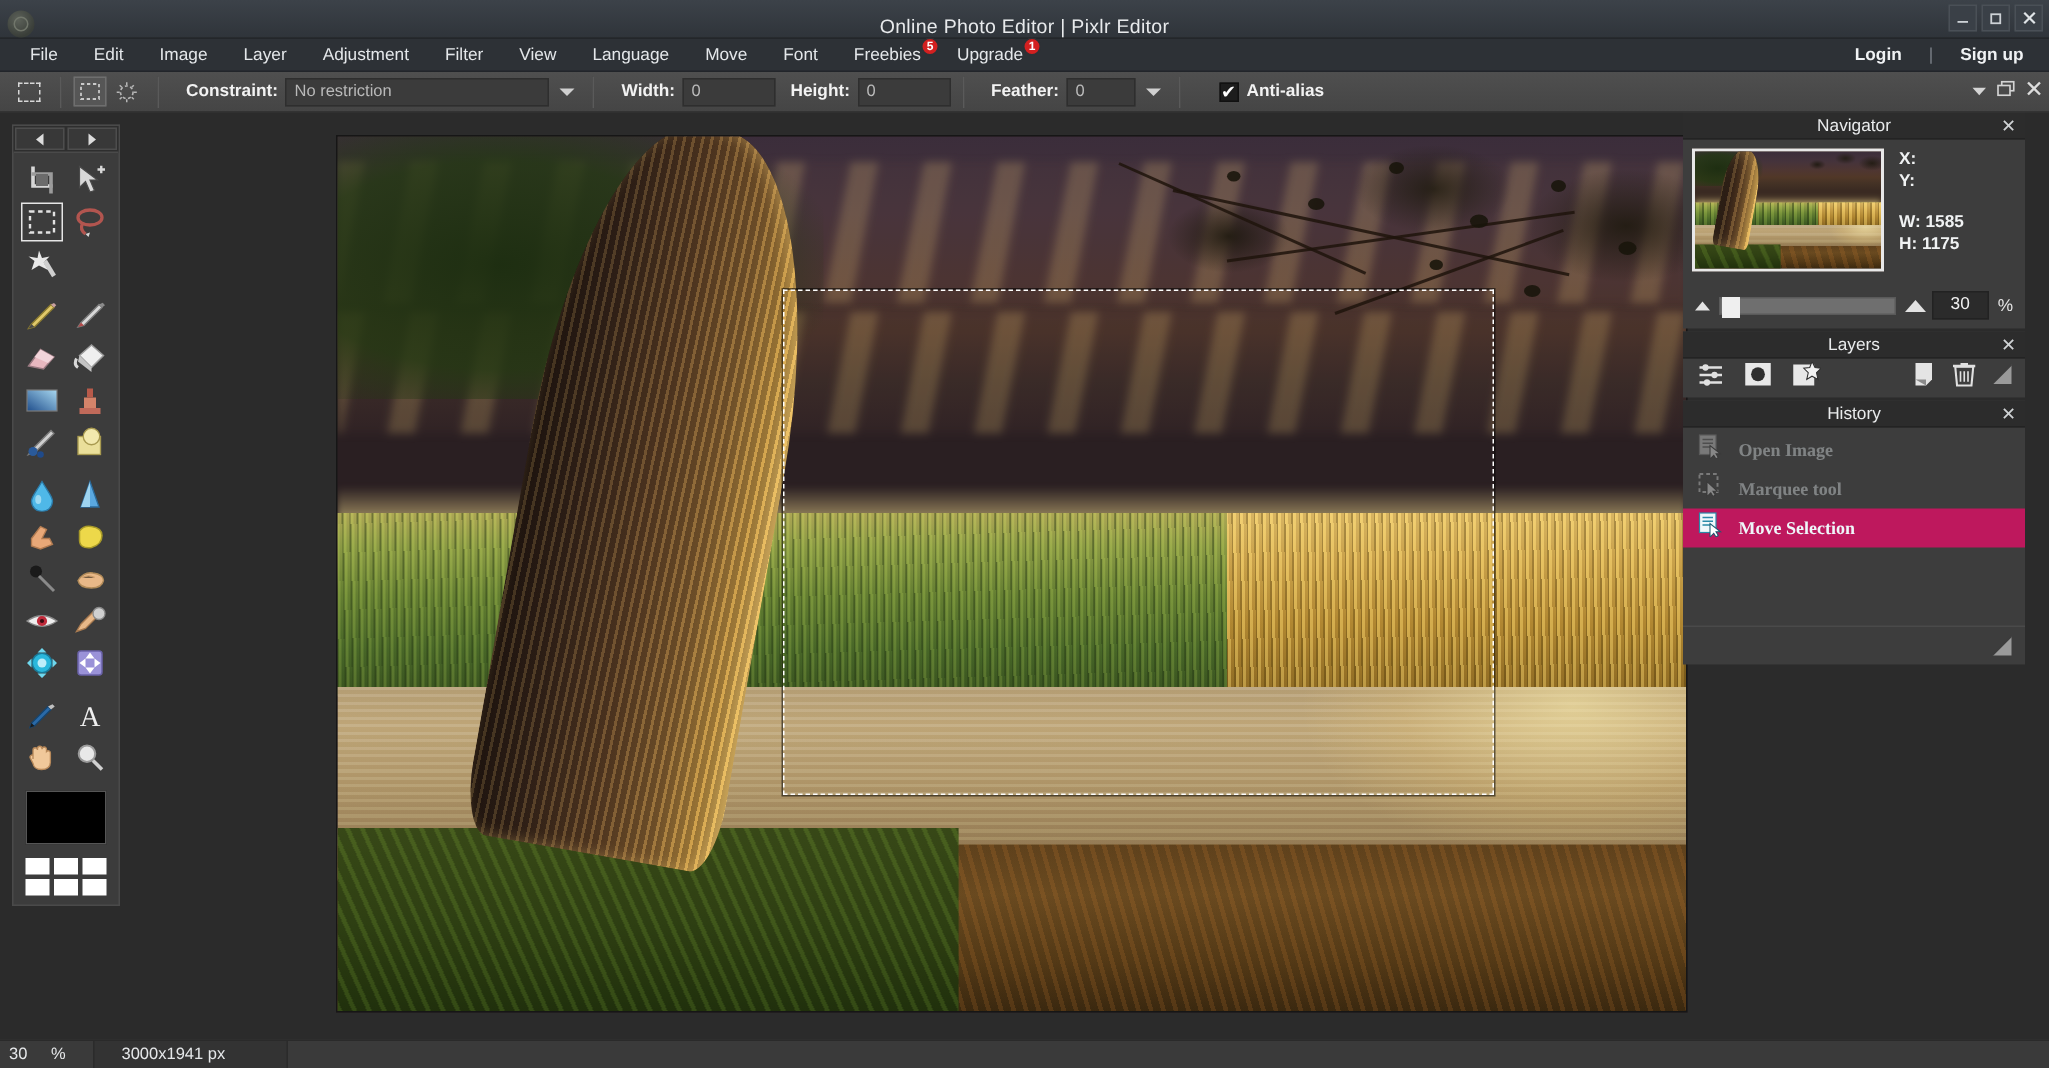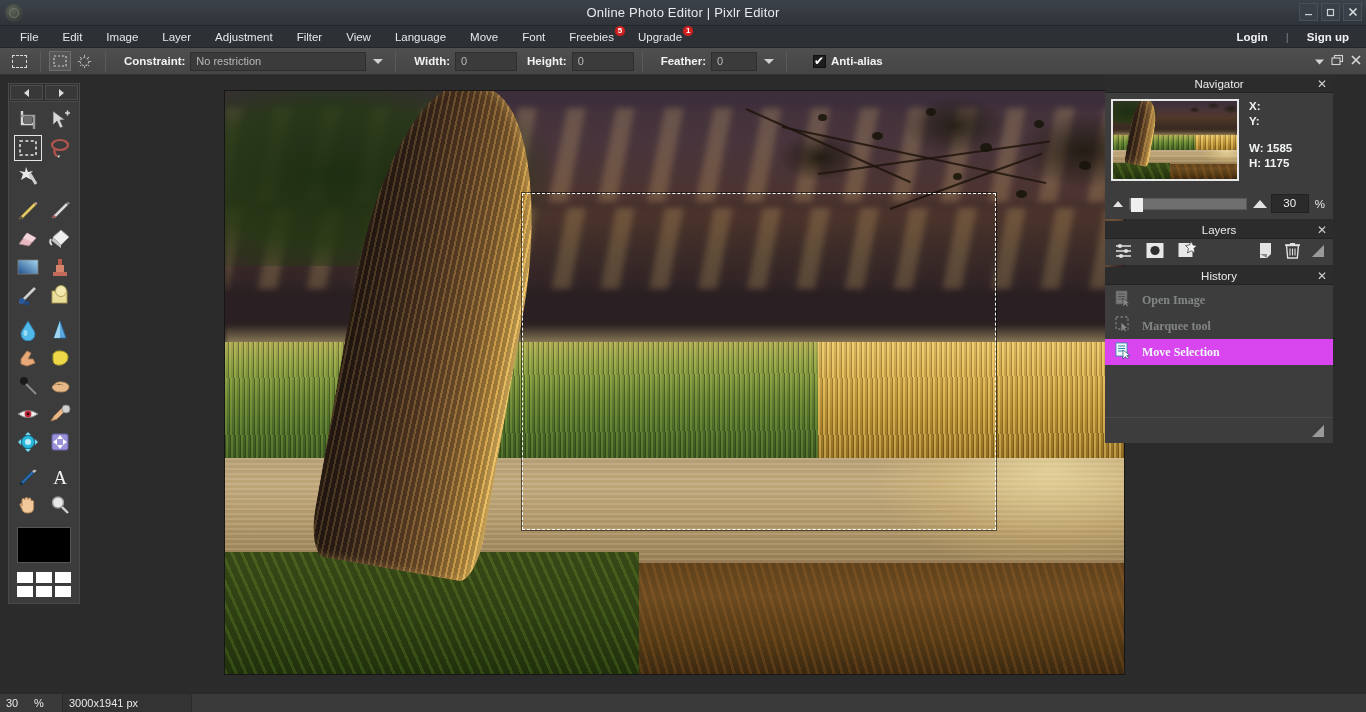--- a/index.html
+++ b/index.html
@@ -9,21 +9,21 @@
     font-family: "Liberation Sans", sans-serif;
     overflow: hidden;
     -webkit-font-smoothing: antialiased;
   }
 
   
   .titlebar {
     height: 26px; width: 100%;
     background: linear-gradient(#3c4249, #2f343a);
     border-bottom: 1px solid #23262a;
-    display: flex; align-items: center;
+    display: flex; align-items: flex-end;
     position: relative;
   }
   .app-icon {
     width: 18px; height: 18px; margin-left: 5px;
     border-radius: 50%;
     background: radial-gradient(circle at 40% 35%, #6a6f62, #3d4138 70%);
     opacity: .75;
     position: relative;
   }
   .app-icon::after {
@@ -314,21 +314,21 @@
     position: absolute;
     left: 297px; top: 102px;
     width: 474px; height: 337px;
     border: 1px dashed #ffffff;
     box-shadow: 0 0 0 1px rgba(0,0,0,.55);
     pointer-events: none;
   }
 
   
   .dock {
-    position: absolute; right: 17px; top: 0px;
+    position: absolute; right: 0px; top: 0px;
     width: 244px; height: 618px;
   }
   .panel { width: 228px; background: #3d3d3d; margin-bottom: 2px; }
   .panel-head {
     height: 18px; background: #2c2c2c;
     display: flex; align-items: center; justify-content: center;
     position: relative;
     border-bottom: 1px solid #232323;
   }
   .panel-title { font-size: 11.5px; color: #e9ebec; }
@@ -403,21 +403,21 @@
     position: absolute; right: 8px; display: flex; align-items: center; gap: 10px;
   }
 
   
   .hist-list { padding-top: 2px; }
   .hist-row {
     height: 26px; display: flex; align-items: center;
     padding-left: 10px;
   }
   .hist-row.dim { opacity: .38; }
-  .hist-row.sel { background: #d946ef; }
+  .hist-row.sel { background: #be185d; }
   .hist-label {
     margin-left: 10px; font-size: 12px; font-weight: bold; color: #eef6f9; font-family: Liberation Serif, serif;
   }
   .hist-spacer { height: 52px; }
   .hist-foot {
     height: 26px; border-top: 1px solid #4a4a4a;
     position: relative;
   }
   .hist-foot .corner { position: absolute; right: 8px; top: 5px; }
 
@@ -427,21 +427,21 @@
     width: 1366px; height: 19px;
     background: #3a3a3a;
     border-top: 1px solid #2a2a2a;
     display: flex; align-items: center;
     font-size: 11px; color: #e6e8ea;
   }
   .sb-zoom { width: 34px; text-align: left; padding-left: 6px; }
   .sb-pct { width: 28px; }
   .sb-dims {
     width: 130px; background: #333; height: 19px;
-    line-height: 19px; padding-left: 6px;
+    line-height: 19px; padding-left: 18px;
     border-left: 1px solid #2b2b2b; border-right: 1px solid #2b2b2b;
   }
 </style>
 </head>
 <body>
 
 <div class="titlebar">
   <div class="app-icon"></div>
   <div class="title-text">Online Photo Editor | Pixlr Editor</div>
   <div class="win-ctrls">

